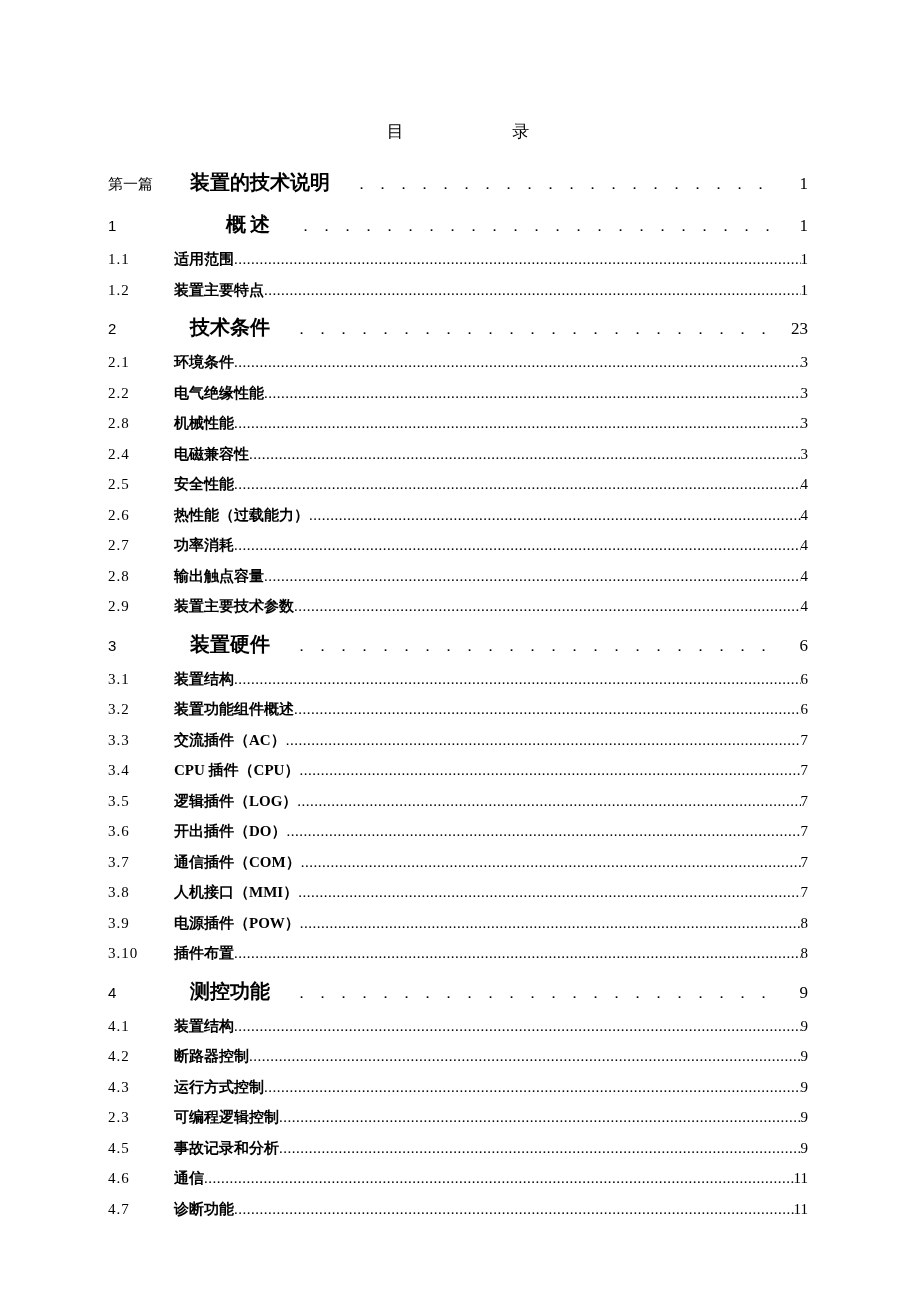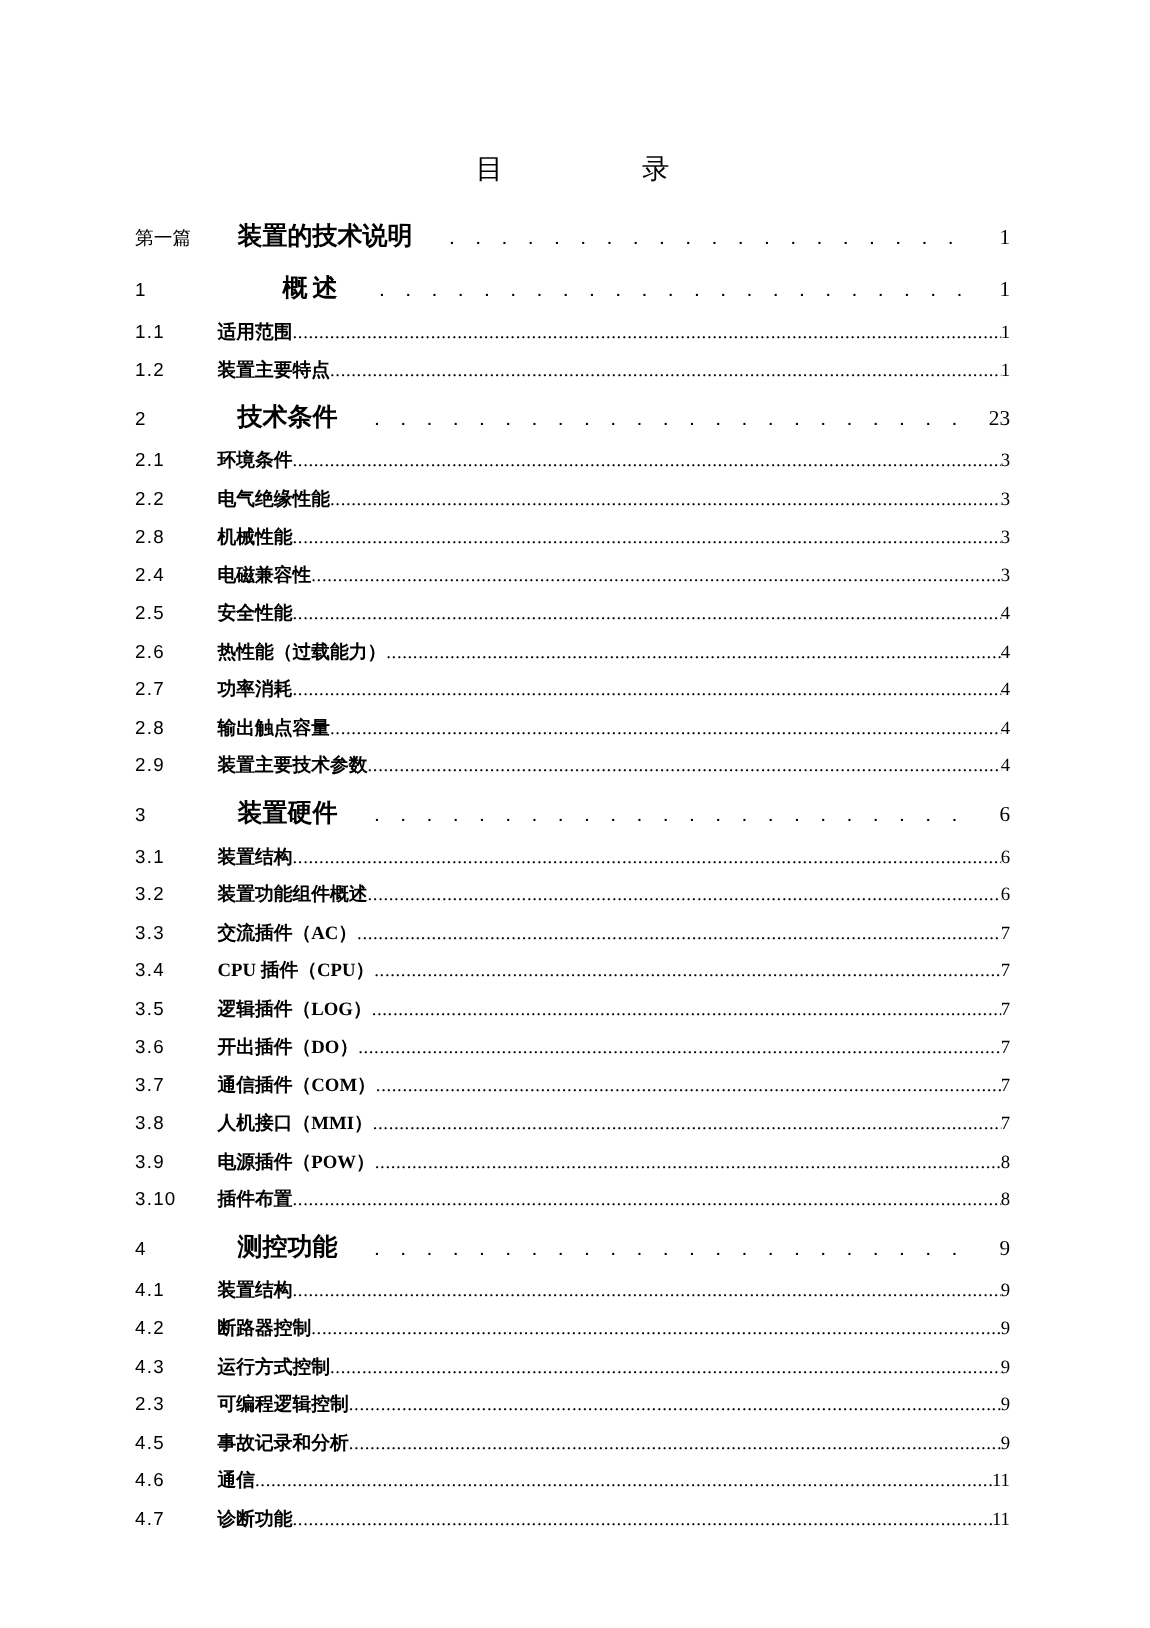--- a/index.html
+++ b/index.html
@@ -7,38 +7,38 @@
       font-family: "SimSun", "宋体", serif;
       background: #fff;
       color: #000;
       width: 920px;
       margin: 0 auto;
       padding: 120px 112px 80px 108px;
       font-size: 15px;
     }
     .title {
       text-align: center;
-      font-size: 22px;
+      font-size: 17px;
       margin-bottom: 20px;
       letter-spacing: 0;
     }
     .title .gap { display: inline-block; width: 100px; }
     .toc-item {
       display: flex;
       align-items: baseline;
       margin-bottom: 2px;
       line-height: 1.9;
     }
     .toc-num {
       flex: 0 0 58px;
       font-family: "SimHei", "黑体", sans-serif;
       font-size: 15px;
     }
     .toc-num.sub {
-      font-family: Liberation Sans, sans-serif;
+      font-family: Liberation Serif, serif;
       letter-spacing: 1px;
     }
     .toc-label {
       font-family: "SimHei", "黑体", sans-serif;
       font-weight: bold;
       font-size: 20px;
       white-space: nowrap;
     }
     .toc-label.sub {
       font-family: "SimSun", "宋体", serif;

